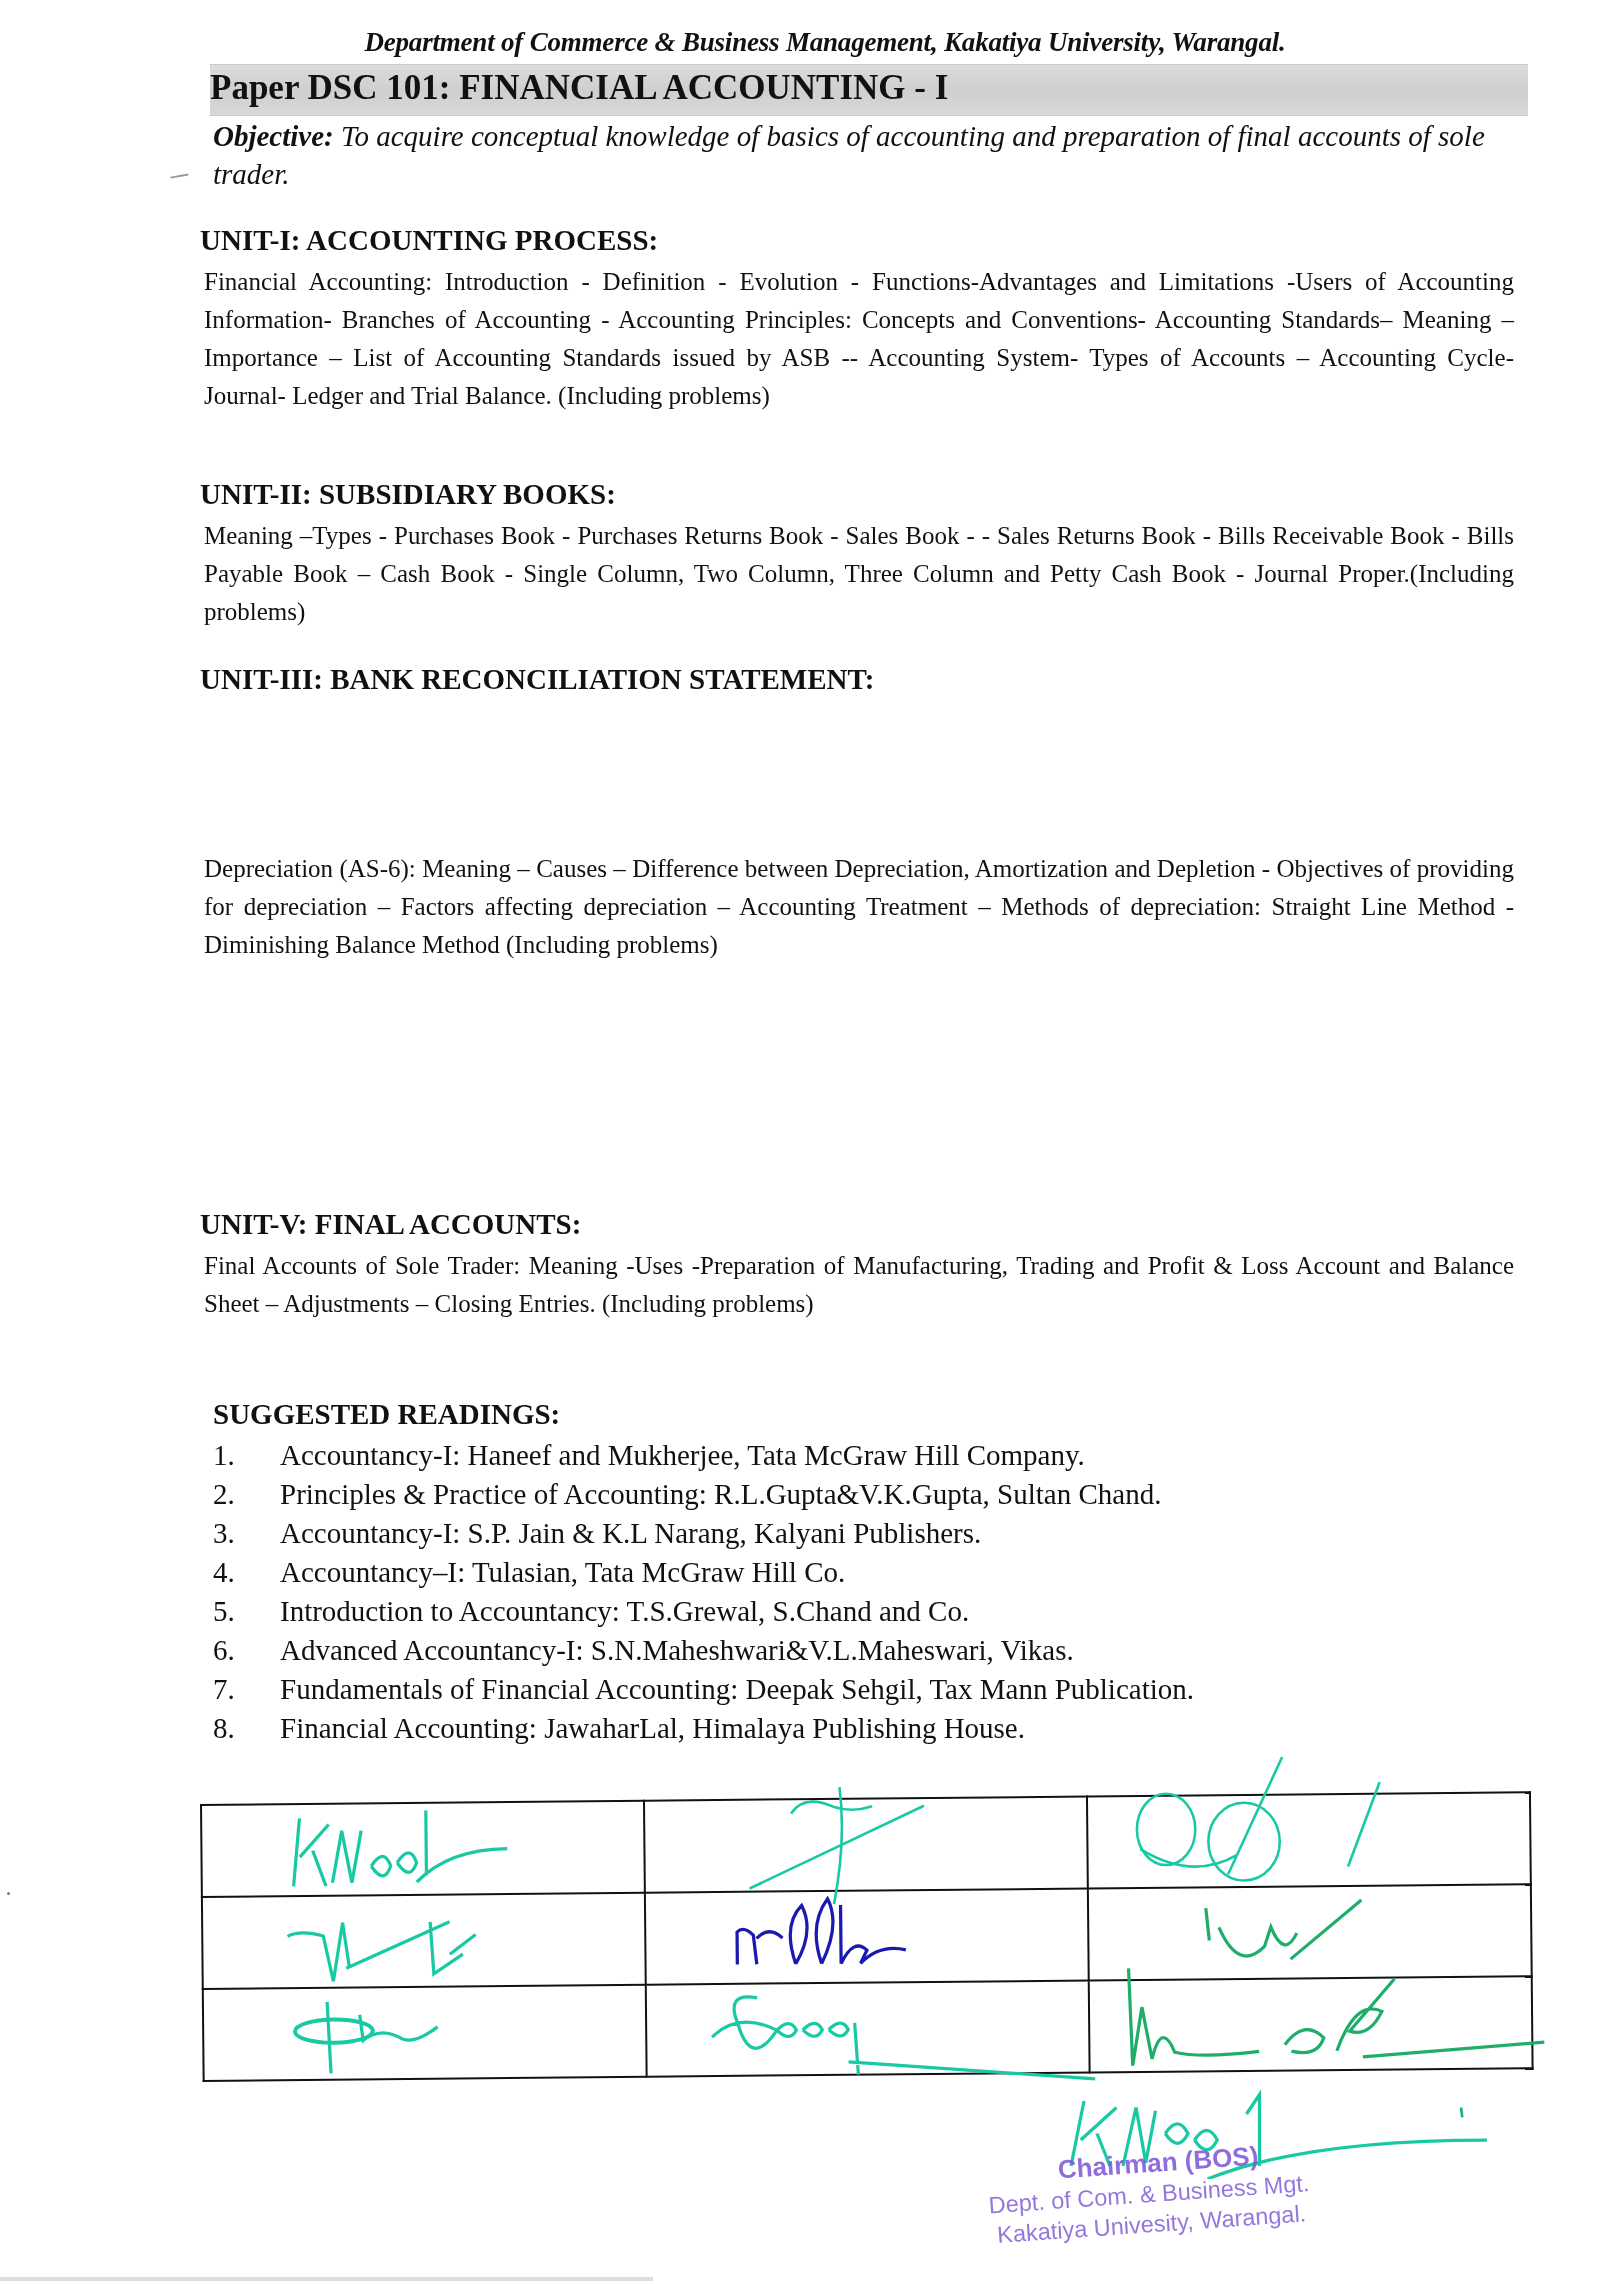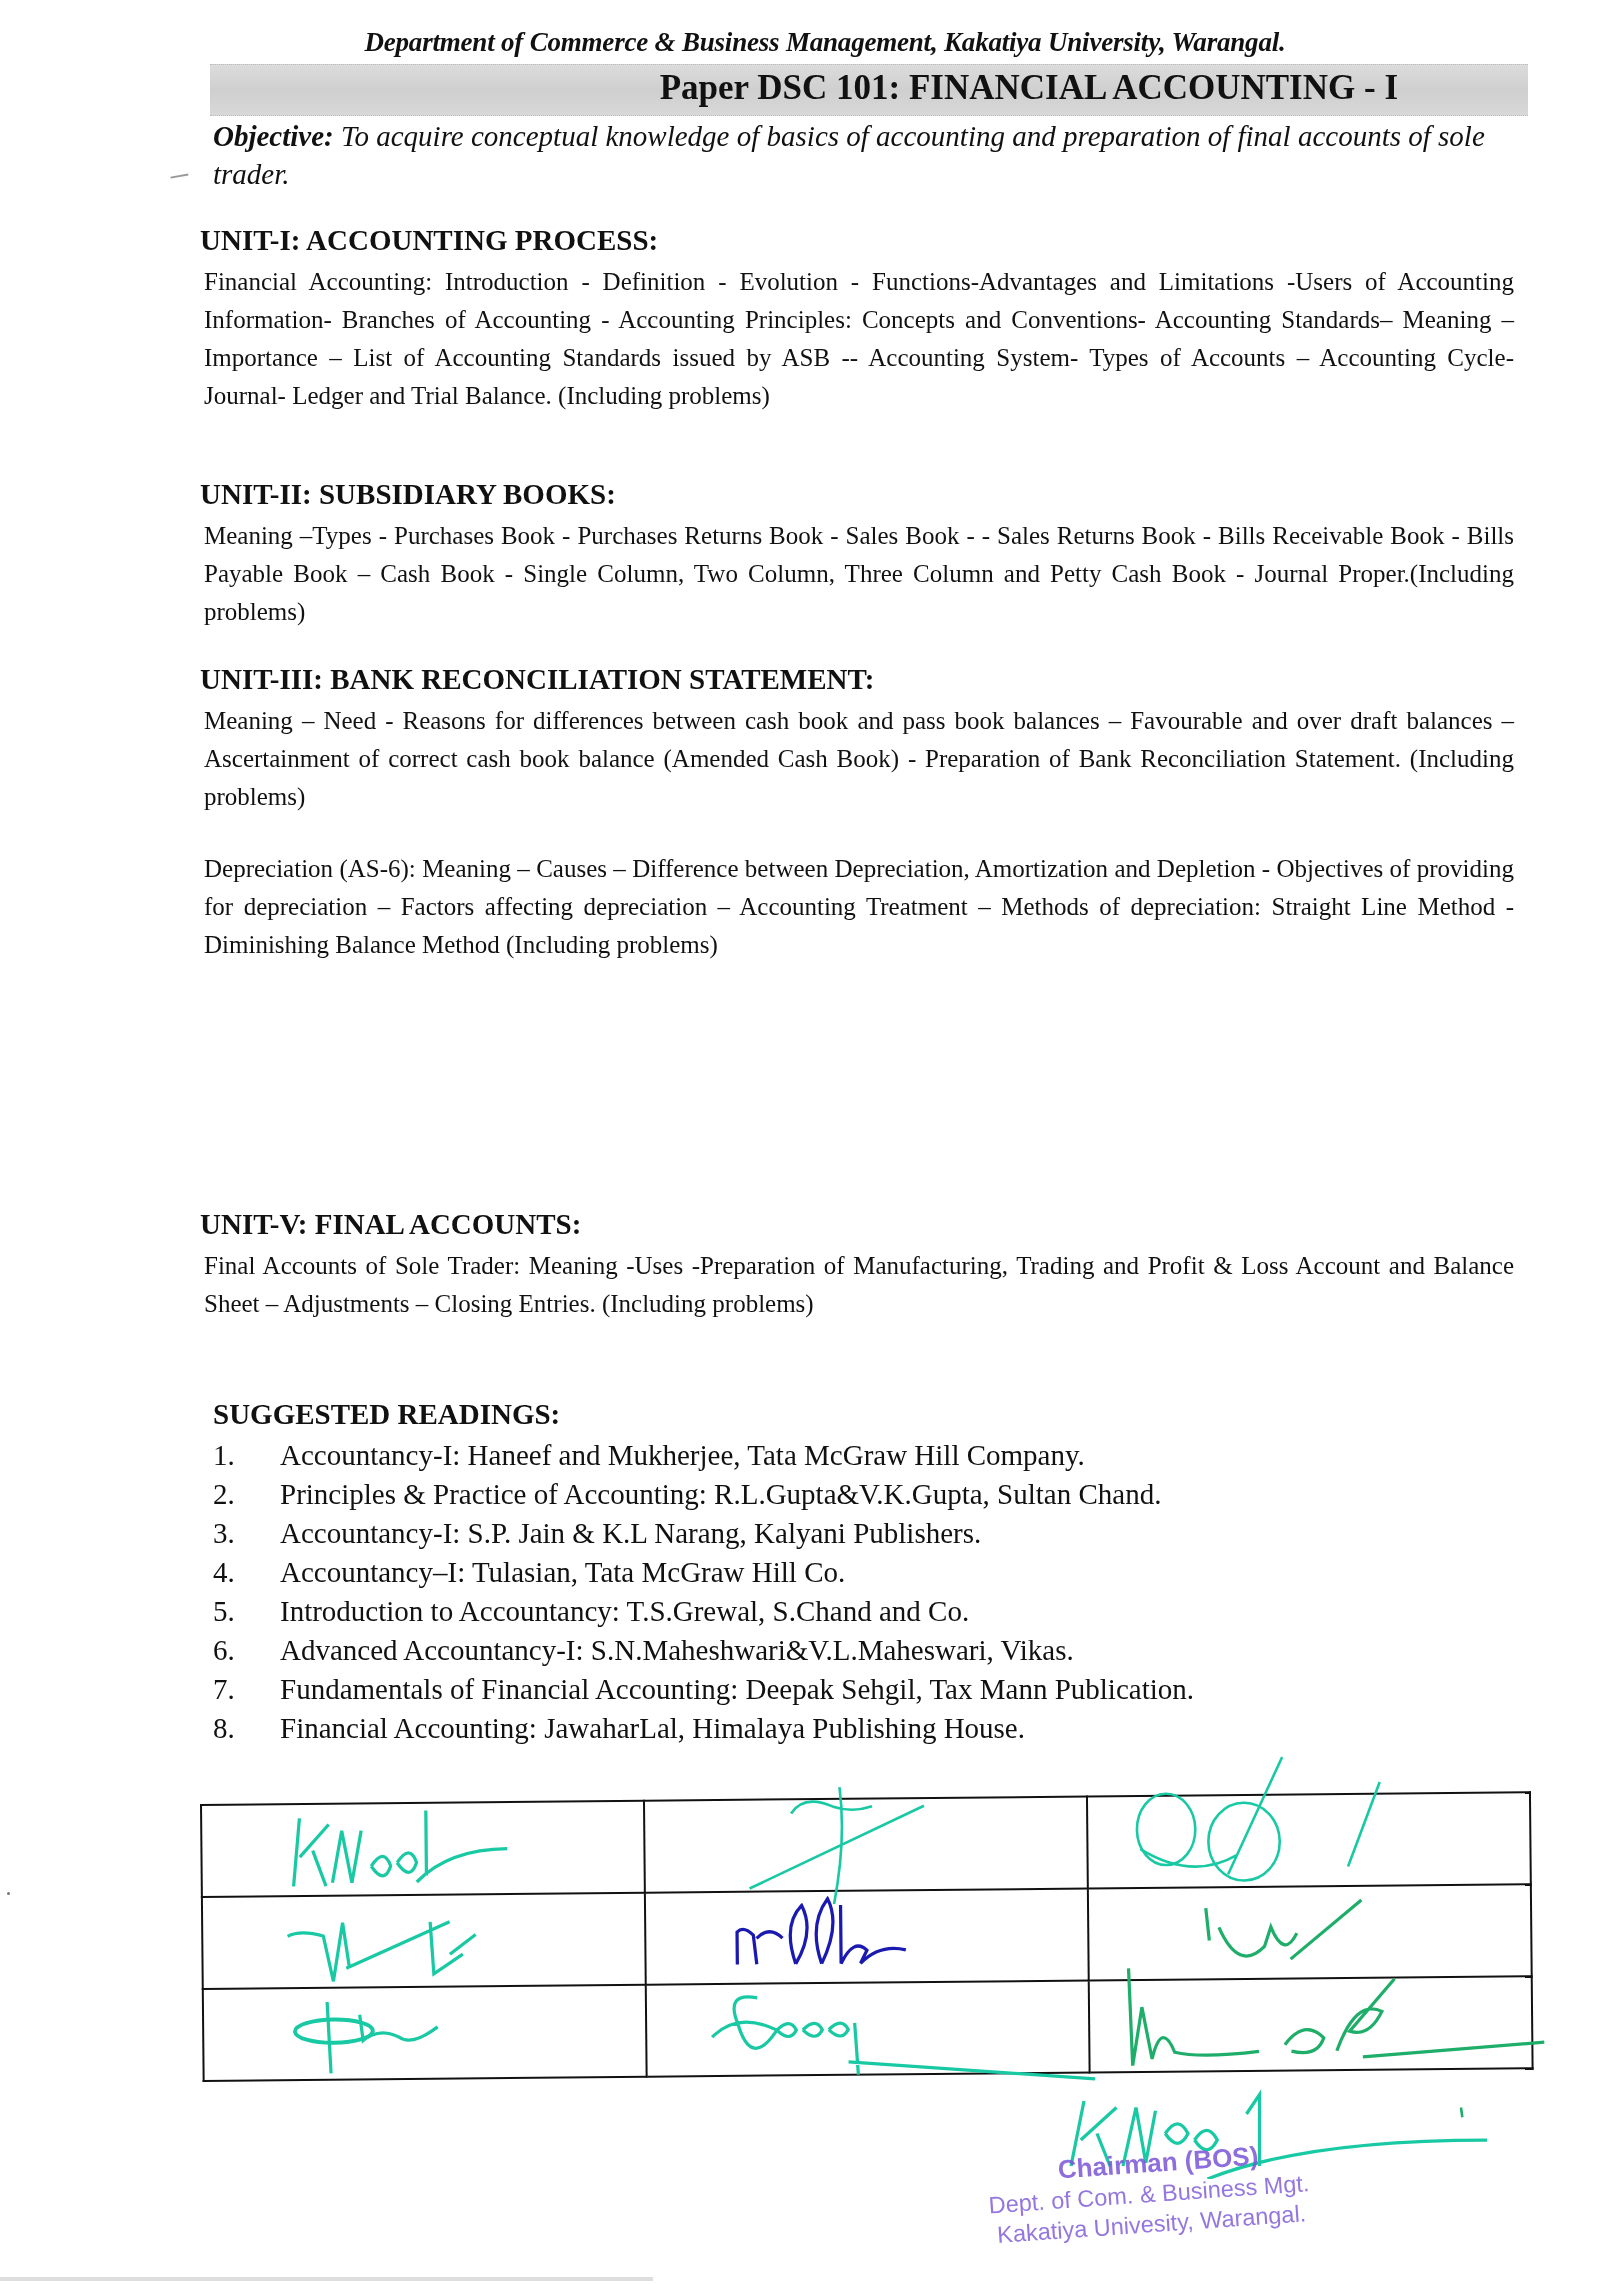--- a/index.html
+++ b/index.html
@@ -13,21 +13,21 @@
       position: absolute; left: 215px; width: 1220px; top: 27px; text-align: center;
       font-family: "Liberation Serif", "DejaVu Serif", serif;
       font-style: italic; font-weight: bold; font-size: 27px; letter-spacing: -0.2px;
     }
     .title-band {
       position: absolute; left: 210px; top: 64px; width: 1318px; height: 50px;
       background: linear-gradient(180deg, #dcdcdc 0%, #cfcfcf 50%, #d8d8d8 100%);
       border-top: 0.7px dotted #bbb; border-bottom: 0.7px dotted #bbb;
     }
     .title {
-      position: absolute; left: 210px; top: 68px; width: 1188px; text-align: right;
+      position: absolute; left: 210px; top: 68px; width: 1188px; text-align: left;
       font-family: "Liberation Serif", "DejaVu Serif", serif;
       font-weight: bold; font-size: 35px;
     }
     .objective {
       position: absolute; left: 213px; top: 117px; width: 1318px;
       font-family: "Liberation Serif", "DejaVu Serif", serif;
       font-style: italic; font-size: 29px; line-height: 38px;
     }
     .objective .label { font-weight: bold; }
     .tick-mark {
@@ -90,21 +90,20 @@
     <p>Financial Accounting: Introduction - Definition - Evolution - Functions-Advantages and Limitations -Users of Accounting Information- Branches of Accounting - Accounting Principles: Concepts and Conventions- Accounting Standards– Meaning – Importance – List of Accounting Standards issued by ASB -- Accounting System- Types of Accounts – Accounting Cycle- Journal- Ledger and Trial Balance. (Including problems)</p>
   </div>
 
   <div class="section" style="top:475px;">
     <h2>UNIT-II: SUBSIDIARY BOOKS:</h2>
     <p>Meaning –Types - Purchases Book - Purchases Returns Book - Sales Book - - Sales Returns Book - Bills Receivable Book - Bills Payable Book – Cash Book - Single Column, Two Column, Three Column and Petty Cash Book - Journal Proper.(Including problems)</p>
   </div>
 
   <div class="section" style="top:660px;">
     <h2>UNIT-III: BANK RECONCILIATION STATEMENT:</h2>
-    <p>Meaning – Need - Reasons for differences between cash book and pass book balances – Favourable and over draft balances – Ascertainment of correct cash book balance (Amended Cash Book) - Preparation of Bank Reconciliation Statement. (Including problems)</p>
   </div>
 
   <div class="section" style="top:837px;">
     <p style="margin-top:13px;">Depreciation (AS-6): Meaning – Causes – Difference between Depreciation, Amortization and Depletion - Objectives of providing for depreciation – Factors affecting depreciation – Accounting Treatment – Methods of depreciation: Straight Line Method - Diminishing Balance Method (Including problems)</p>
   </div>
 
   <div class="section" style="top:1205px;">
     <h2>UNIT-V: FINAL ACCOUNTS:</h2>
     <p>Final Accounts of Sole Trader: Meaning -Uses -Preparation of Manufacturing, Trading and Profit &amp; Loss Account and Balance Sheet – Adjustments – Closing Entries. (Including problems)</p>
   </div>

